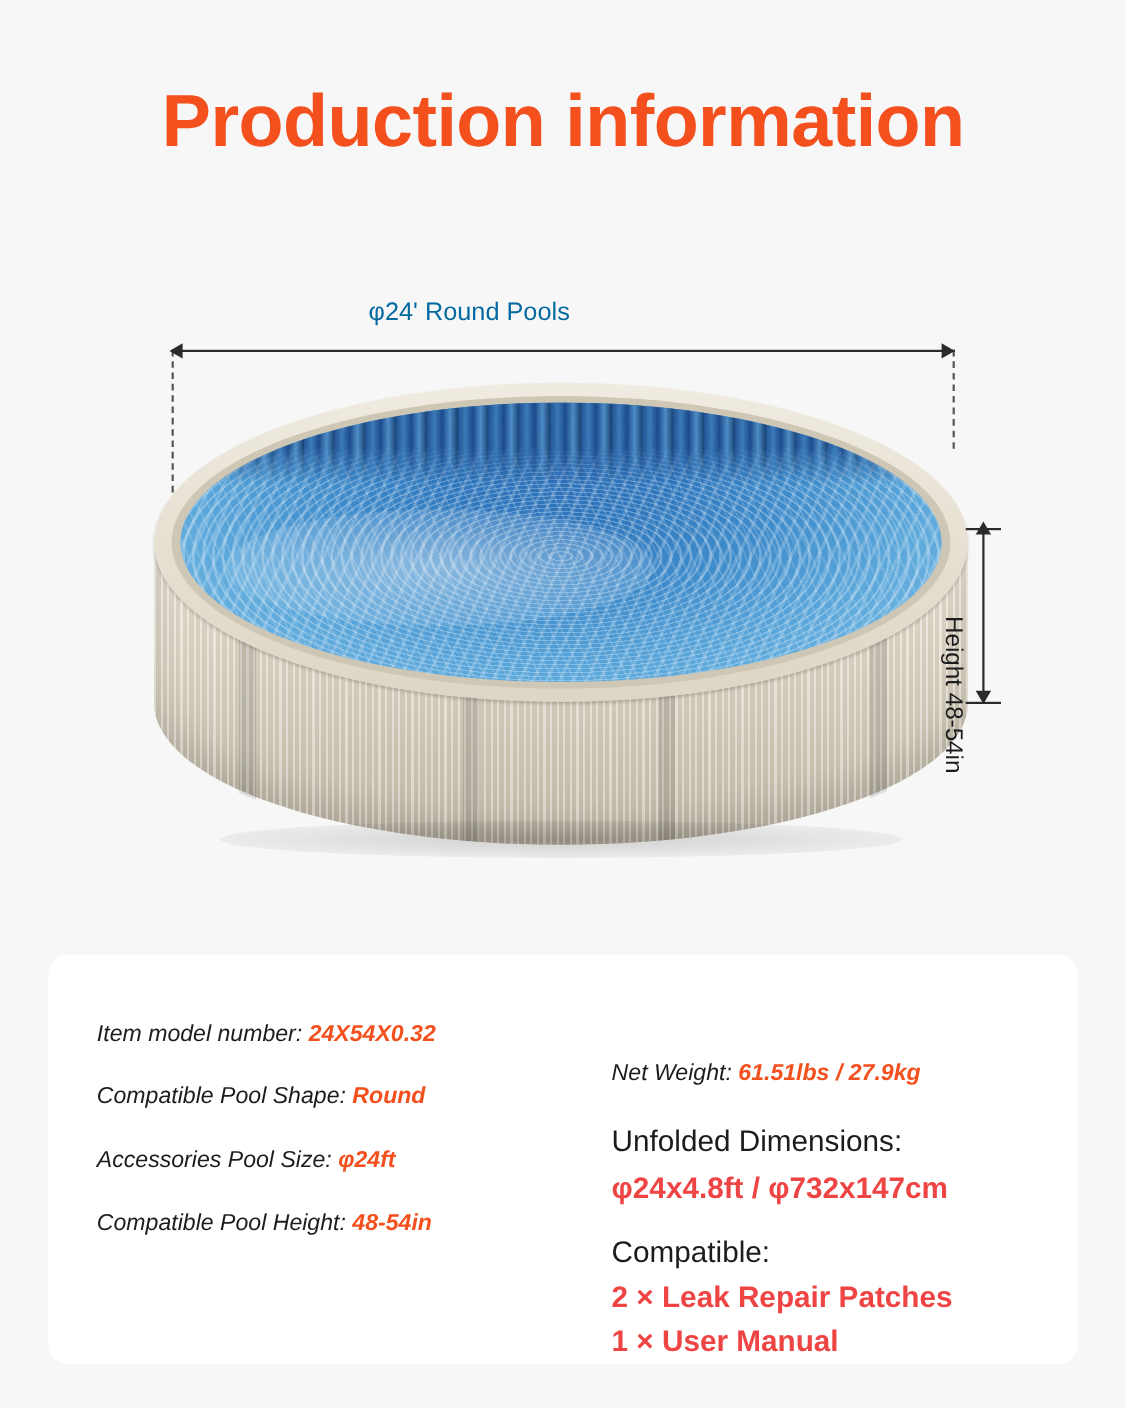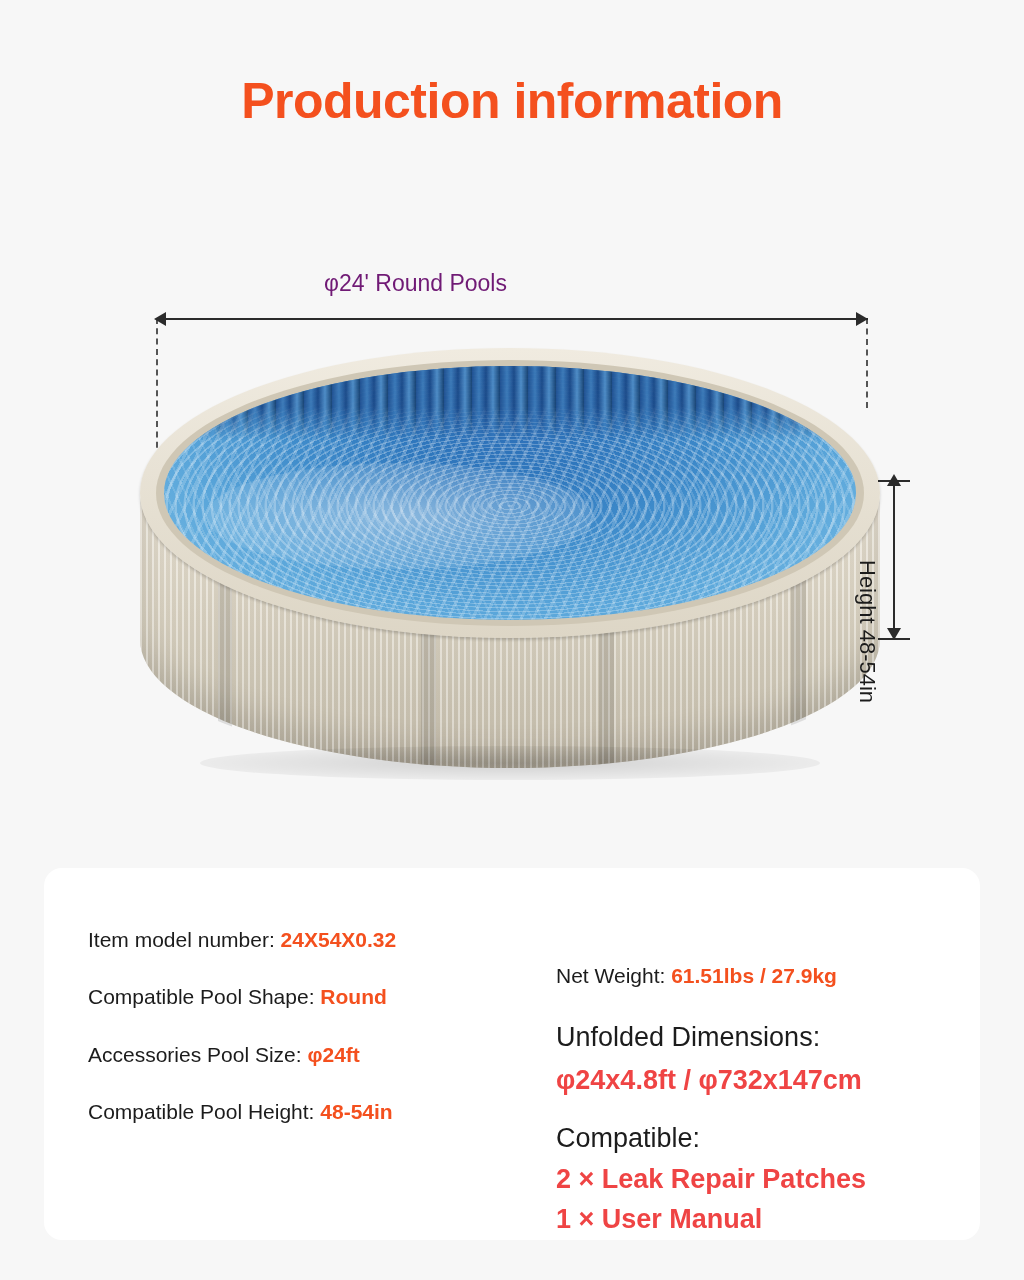--- a/index.html
+++ b/index.html
@@ -18,42 +18,42 @@
     position: relative;
     width: 1024px;
     height: 1280px;
   }
   .title {
     position: absolute;
     top: 72px;
     left: 0;
     width: 1024px;
     text-align: center;
-    font-size: 50px;
+    font-size: 67px;
     font-weight: bold;
     color: #f4501e;
     letter-spacing: -0.5px;
   }
 
   
   .illustration {
     position: absolute;
     top: 270px;
     left: 0;
     width: 1024px;
     height: 540px;
   }
   .dim-top-label {
     position: absolute;
     top: 0px;
-    left: 0;
+    left: 11px;
     width: 831px;
     text-align: center;
     font-size: 23px;
-    color: #701a75;
+    color: #0369a1;
   }
   
   .dim-line-top {
     position: absolute;
     top: 48px;
     left: 156px;
     width: 712px;
     height: 2px;
     background: #2b2b2b;
   }
@@ -287,20 +287,21 @@
     flex: 1;
   }
   .spec-col.left { padding-right: 20px; }
   .spec-col.right { padding-left: 68px; margin-top: 36px; }
   .spec-row {
     font-size: 21px;
     color: #1c1c1c;
     line-height: 1.3;
     margin-bottom: 30px;
     white-space: nowrap;
+    font-style: italic;
   }
   .spec-row .val {
     color: #f4501e;
     font-weight: bold;
   }
   .spec-block {
     font-size: 27px;
     color: #1c1c1c;
     line-height: 1.35;
     margin-bottom: 22px;

